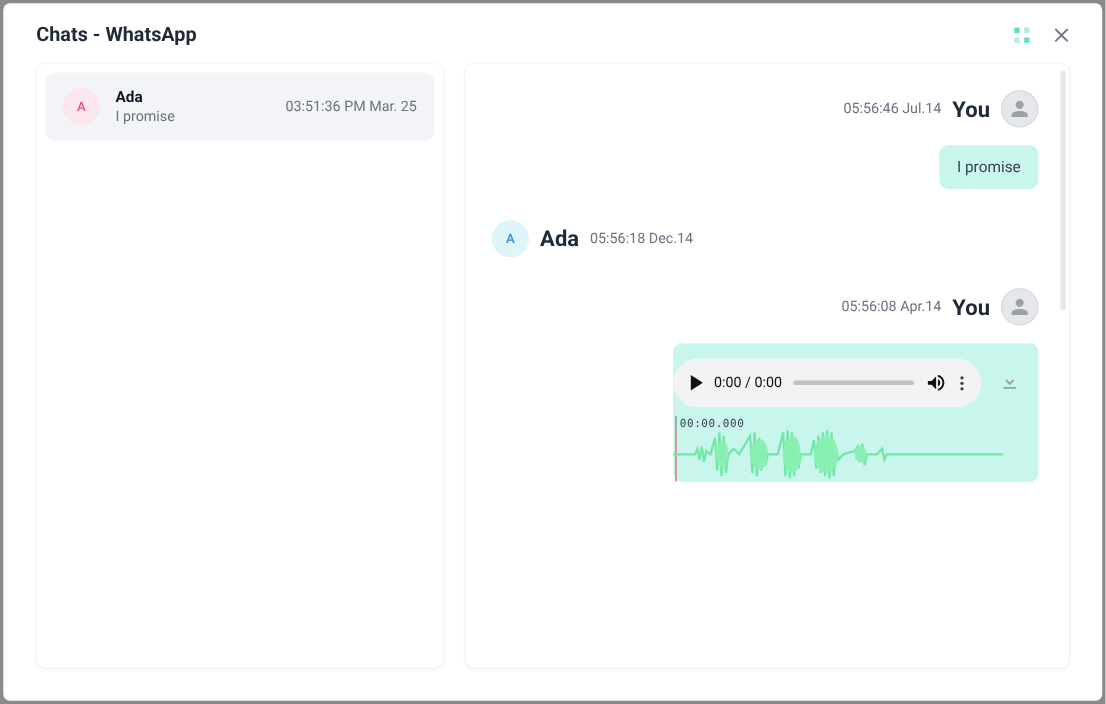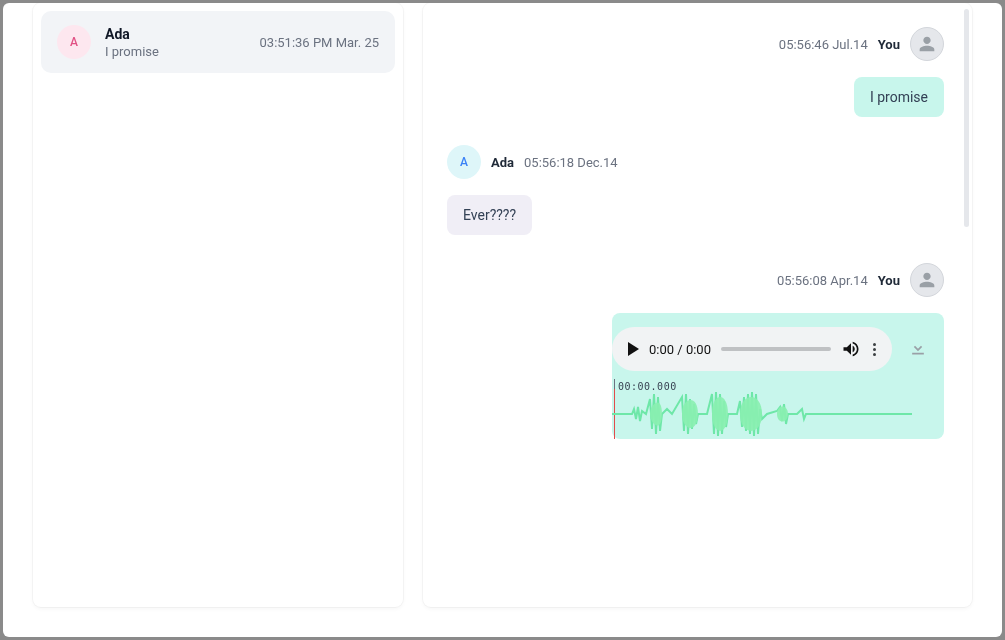--- a/index.html
+++ b/index.html
@@ -98,21 +98,21 @@
   .scroll-track {
     position:absolute; top:6px; right:3px; width:5px; height:218px;
     background:#e5e7eb; border-radius:3px;
   }
 
   .msg-block { margin-bottom: 28px; }
   .msg-head { display:flex; align-items:center; gap:10px; }
   .msg-head.right { justify-content:flex-end; }
   .msg-head.left { justify-content:flex-start; }
   .msg-time { font-size:13px; color:#6b7280; }
-  .msg-name { font-size:13px; font-weight:700; color:#1f2937; }
+  .msg-name { font-size:20px; font-weight:700; color:#1f2937; }
   .avatar-lg {
     width:34px; height:34px; border-radius:50%;
     background:#e5e7eb; display:flex; align-items:center; justify-content:center;
     border:1px solid #d3d6db;
   }
   .avatar-lg svg { width:22px; height:22px; fill:#9aa0a6; }
   .avatar-ada {
     width:34px; height:34px; border-radius:50%;
     background:#def6f9; color:#3b82f6;
     display:flex; align-items:center; justify-content:center;
@@ -158,20 +158,36 @@
   .wave-area { position:relative; height:60px; margin-top:8px; overflow:hidden; }
   .wave-time { position:absolute; top:2px; left:6px; font-size:10px; color:#374151; font-family:monospace; letter-spacing:0.5px;}
   .wave-tick { position:absolute; top:0; left:2px; width:1px; height:10px; background:#6b7280; }
   .wave-svg { position:absolute; left:0; right:0; top:10px; height:50px; }
   .pos-line { position:absolute; left:2px; top:10px; bottom:0; width:1px; background:#e24b4b; }
 </style>
 </head>
 <body>
 
 <div class="window">
+  <div class="header">
+    <div class="title">Chats - WhatsApp</div>
+    <div class="header-icons">
+      <div class="grid-icon">
+        <span class="d1"></span>
+          <span class="d2"></span>
+          <span class="d3"></span>
+          <span class="d4"></span>
+      </div>
+      <div class="close-icon">
+        <svg viewBox="0 0 14 14" width="12" height="12">
+            <path d="M1 1 L13 13 M13 1 L1 13" stroke="#6b7280" stroke-width="2" stroke-linecap="round"></path>
+          </svg>
+      </div>
+    </div>
+  </div>
 
   <div class="body">
 
     <div class="colwrap sidebar">
       <div class="chat-item">
         <div class="avatar-sm">A</div>
         <div class="chat-item-main">
           <div class="chat-item-name">Ada</div>
           <div class="chat-item-preview">I promise</div>
         </div>
@@ -198,23 +214,20 @@
             <div class="bubble-row right">
               <div class="bubble sent">I promise</div>
             </div>
           </div>
 
           <div class="msg-block">
             <div class="msg-head left">
               <div class="avatar-ada">A</div>
               <span class="msg-name">Ada</span>
               <span class="msg-time">05:56:18 Dec.14</span>
-            </div>
-            <div class="bubble-row left">
-              <div class="bubble recv">Ever????</div>
             </div>
           </div>
 
           <div class="msg-block">
             <div class="msg-head right">
               <span class="msg-time">05:56:08 Apr.14</span>
               <span class="msg-name">You</span>
               <div class="avatar-lg">
                 <svg viewBox="0 0 24 24">
                     <path d="M12 12c2.21 0 4-1.79 4-4s-1.79-4-4-4-4 1.79-4 4 1.79 4 4 4zm0 2c-3.31 0-8 1.34-8 4v2h16v-2c0-2.66-4.69-4-8-4z"></path>

